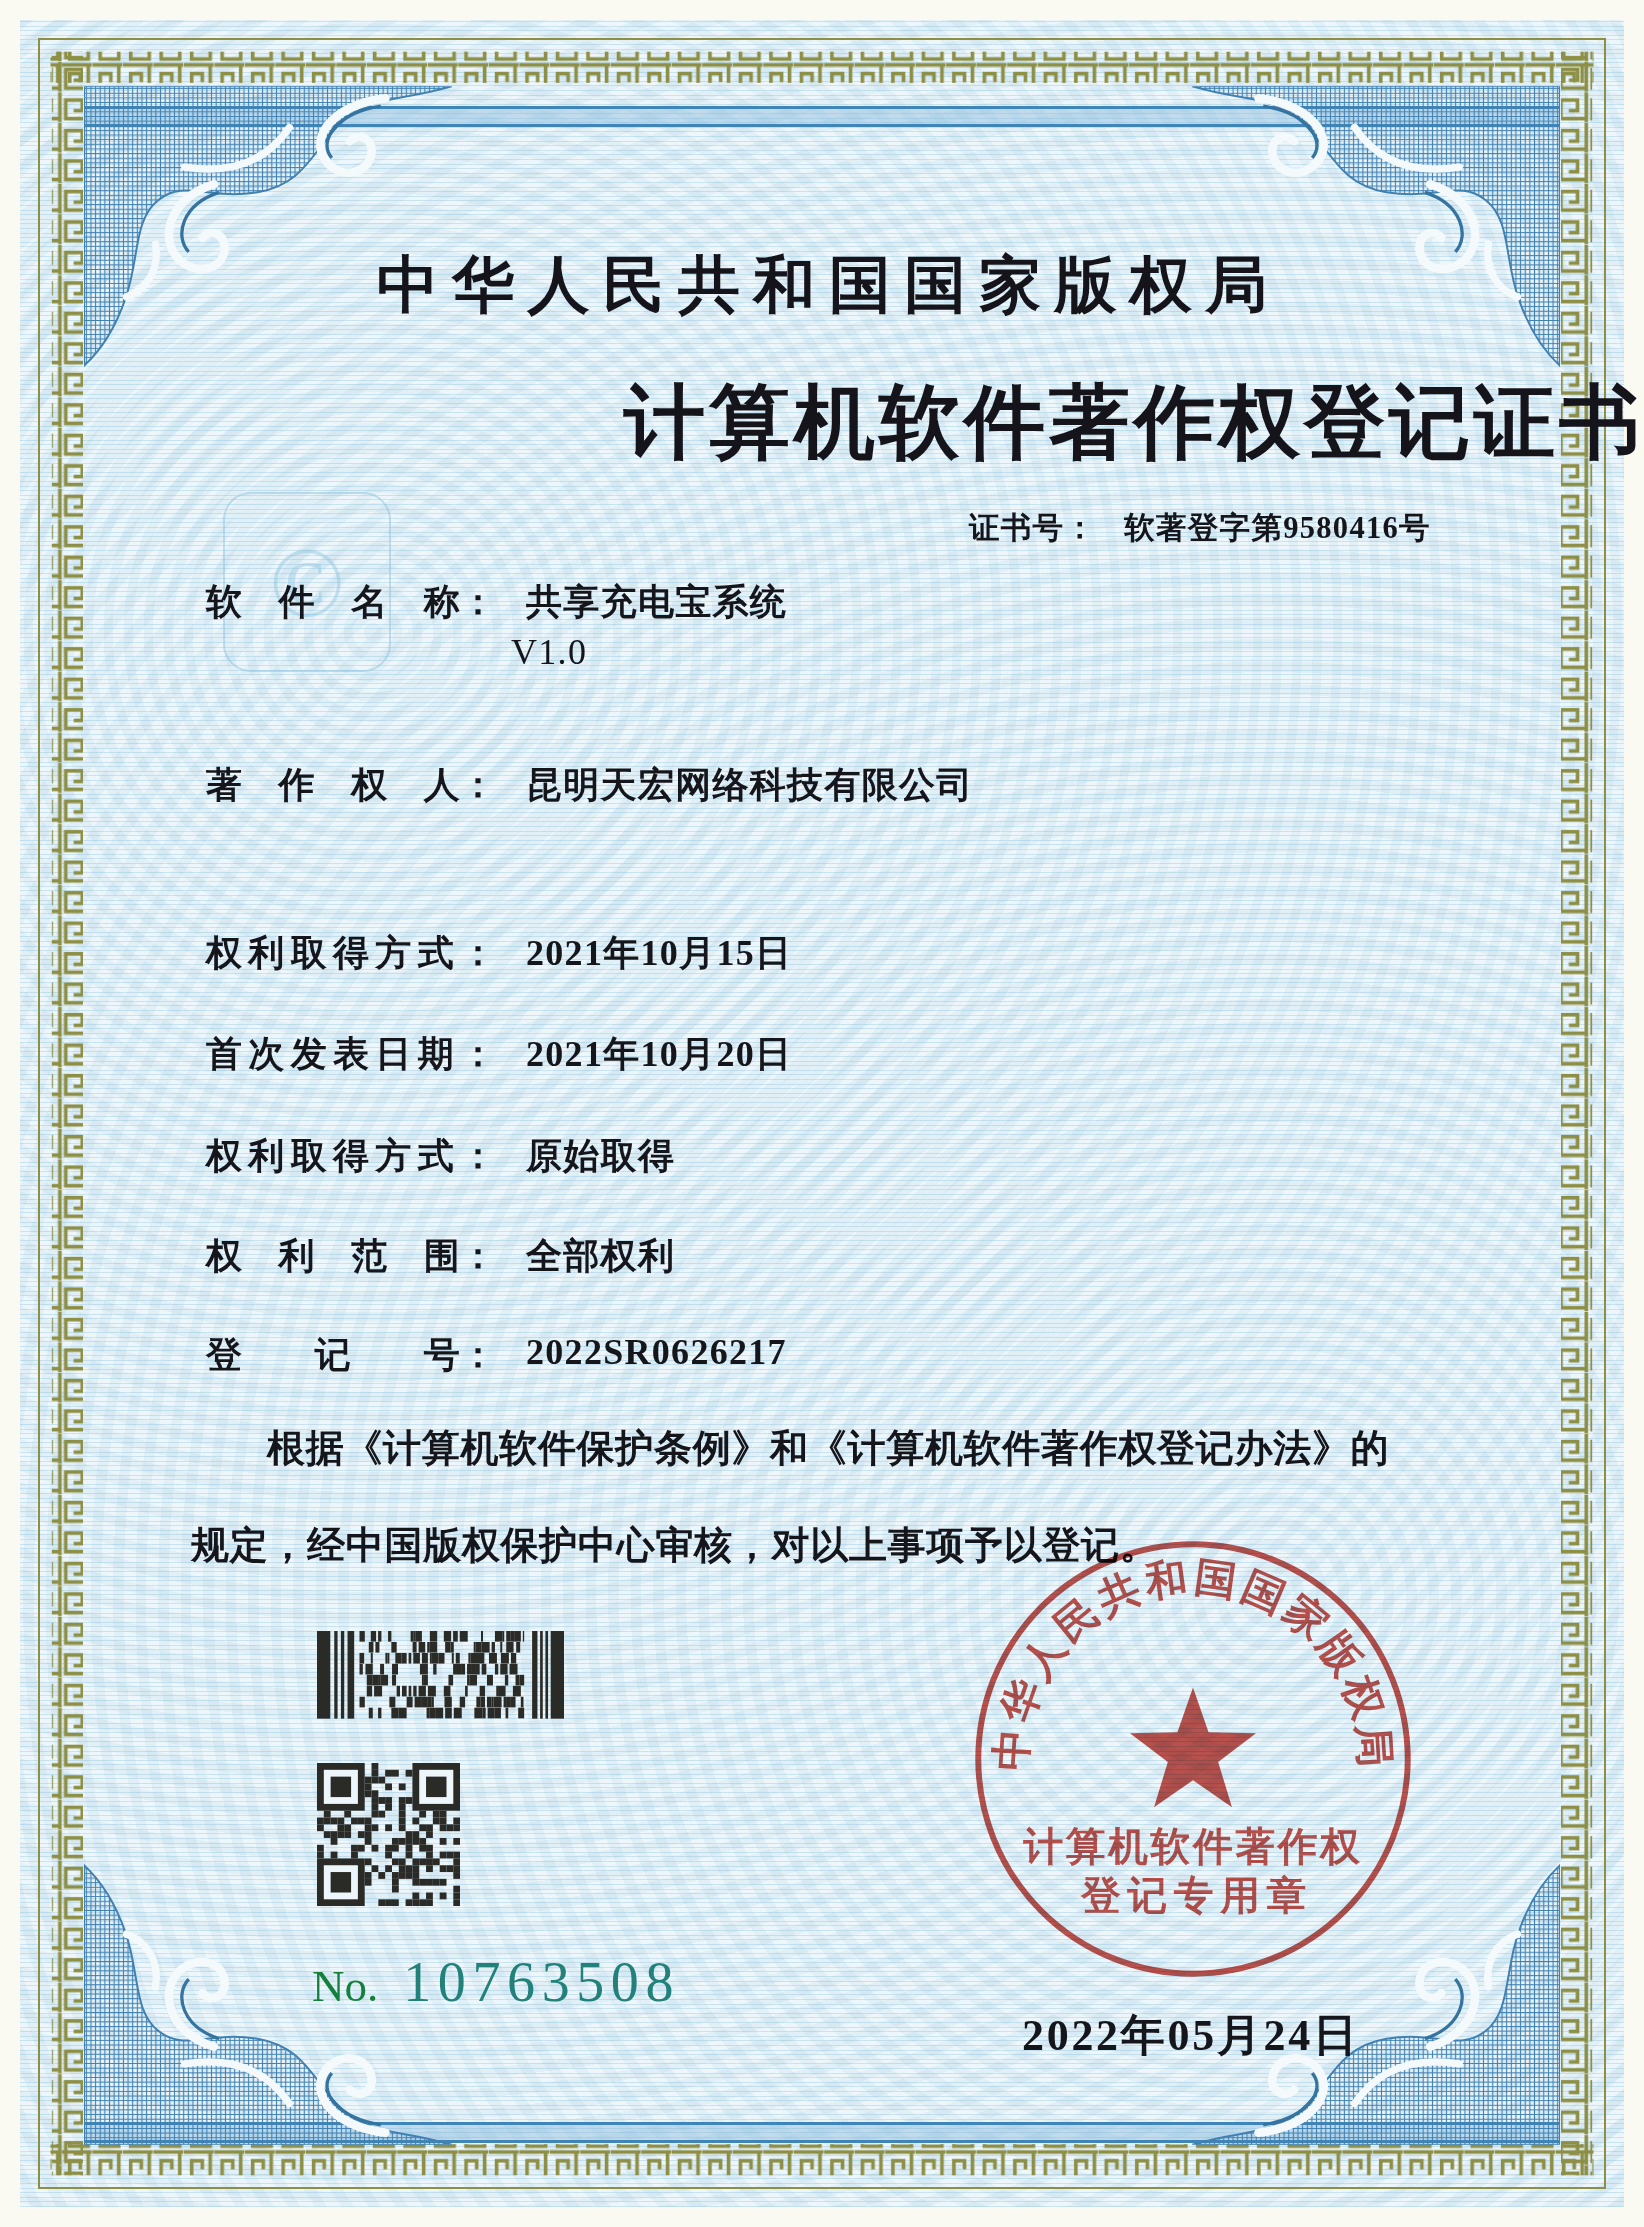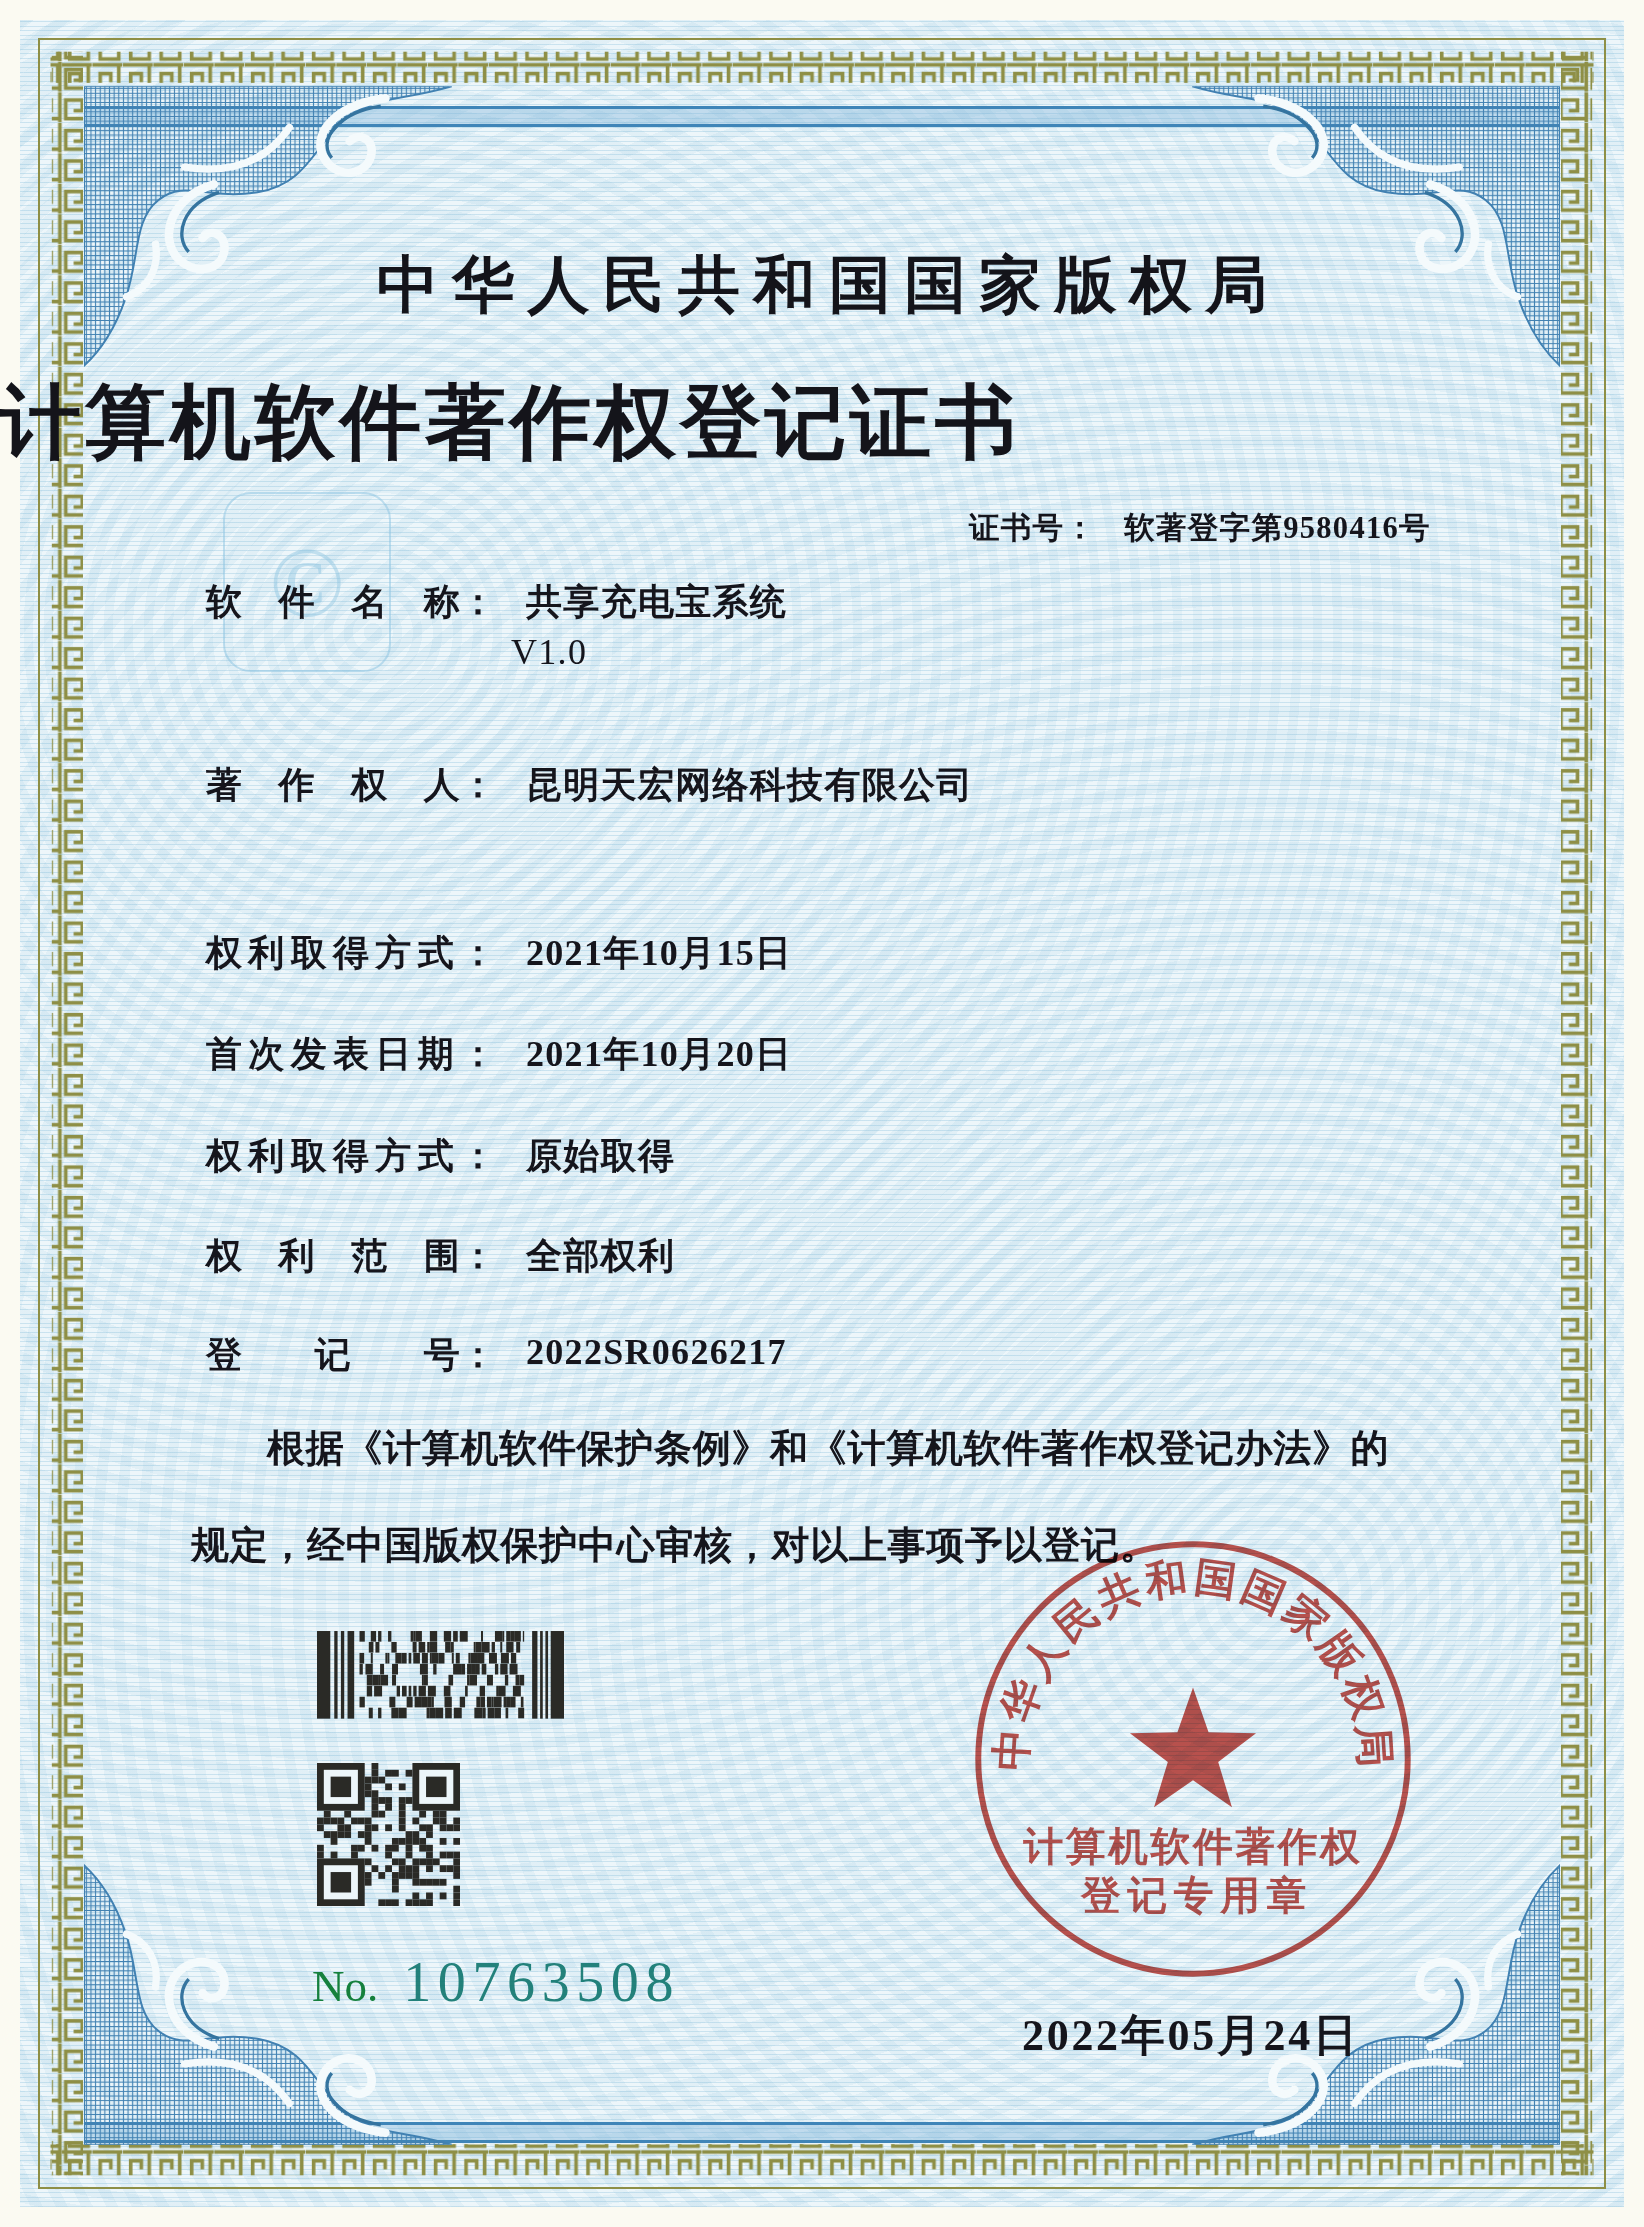--- a/index.html
+++ b/index.html
@@ -35,21 +35,21 @@
     border:2.7px solid rgba(140,195,225,.50);border-radius:28px;
     display:flex;align-items:center;justify-content:center;
     color:rgba(140,195,225,.45);font-size:99px;
   }
   .issuer{
     position:absolute;top:243px;left:0;width:100%;text-align:center;
     font-size:62px;font-weight:700;letter-spacing:13.3px;padding-left:13.3px;box-sizing:border-box;
     color:#14141a;
   }
   .doc-title{
-    position:absolute;top:369px;left:0;width:100%;text-align:left;
+    position:absolute;top:369px;left:0;width:100%;text-align:right;
     font-size:81px;font-weight:700;letter-spacing:4px;color:#14141a;
   }
   .cert-no{position:absolute;left:969px;top:508px;font-size:30.5px;font-weight:700;letter-spacing:1.3px;}
   .cert-no .val{margin-left:28px;}
   .row{position:absolute;left:206px;display:flex;font-size:36px;font-weight:700;color:#15151c;}
   .row .lbl{display:inline-block;width:290px;text-align:justify;text-align-last:justify;}
   .row .val{margin-left:30px;letter-spacing:1.3px;white-space:nowrap;}
   .version-line{position:absolute;left:511px;font-size:36px;font-weight:400;letter-spacing:1.3px;}
   .stmt{position:absolute;left:191px;width:1266px;font-size:38px;font-weight:700;letter-spacing:0.7px;line-height:1.25;}
   .stmt.first{text-indent:76px;}

